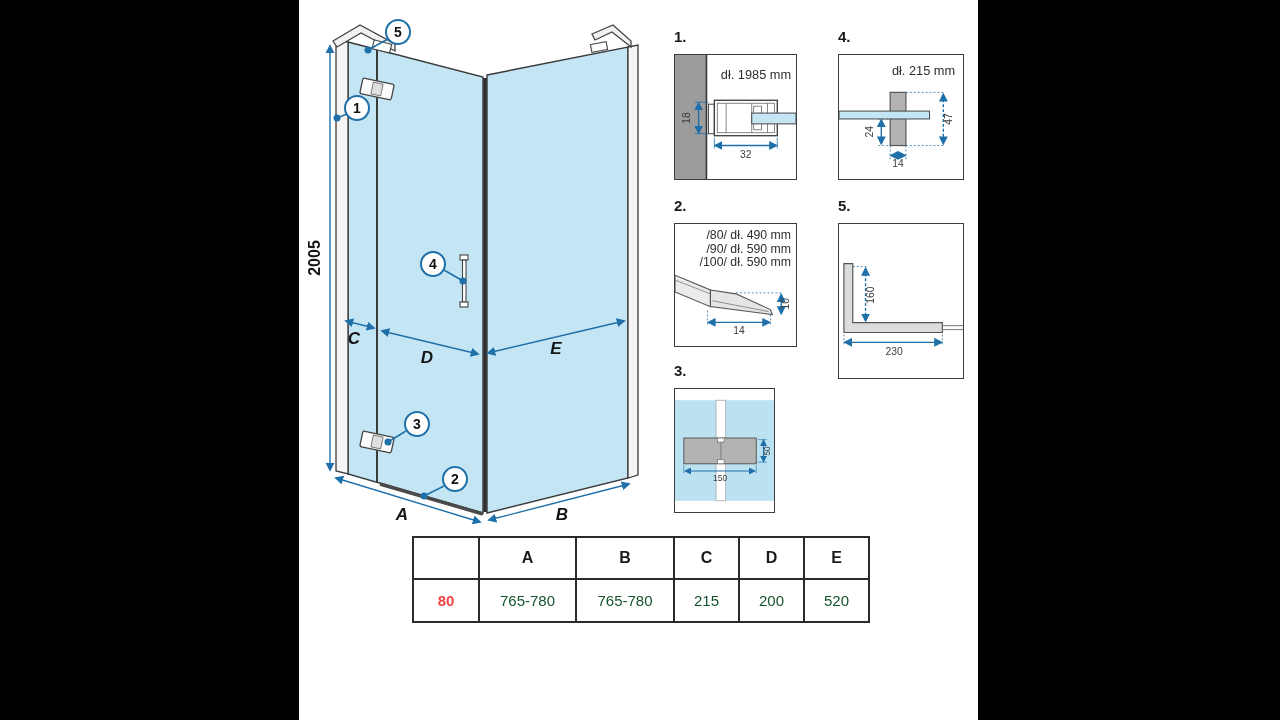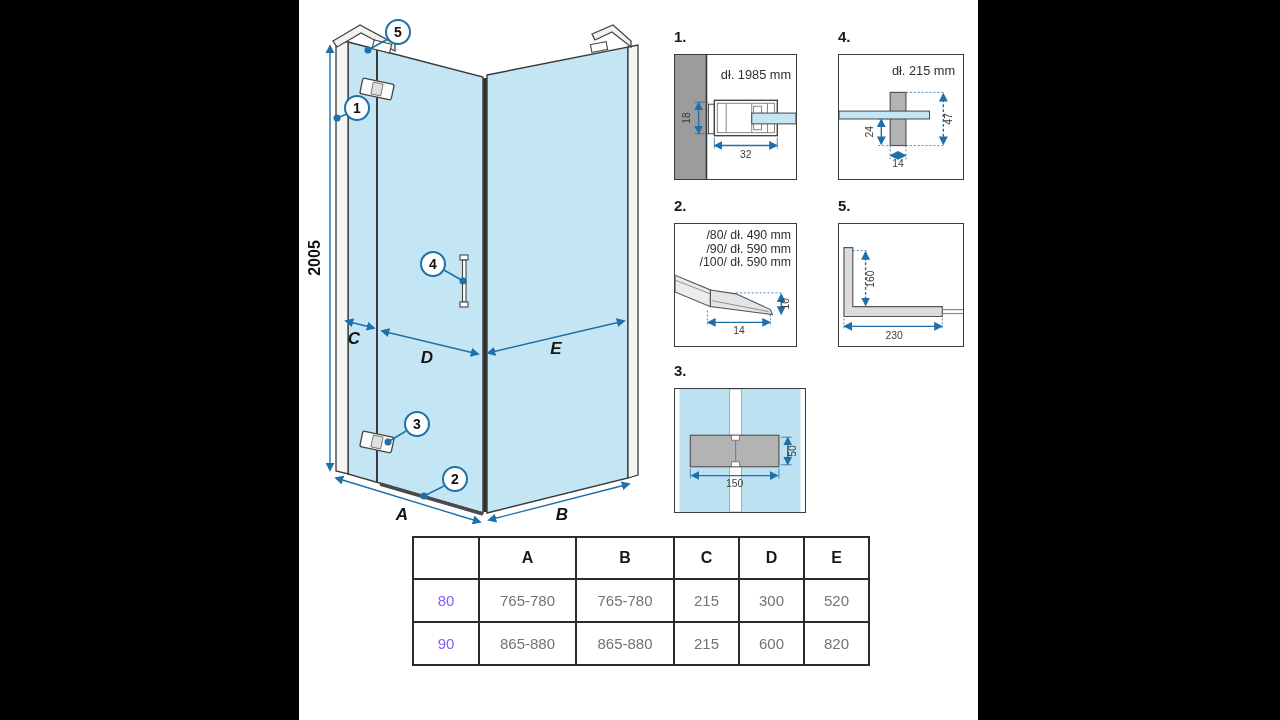--- a/index.html
+++ b/index.html
@@ -16,23 +16,23 @@
   .dtitle2{font-size:12.5px;fill:#2e2e2e;}
   .letter{font-style:italic;font-weight:bold;font-size:17px;fill:#141414;}
   .bigdim{font-weight:bold;font-size:16px;fill:#141414;}
   .callout-num{font-weight:bold;font-size:14px;fill:#111;}
   .dimline{stroke:#1f6fa9;stroke-width:1.4;fill:none;}
   .ext{stroke:#1f6fa9;stroke-width:0.8;fill:none;}
   .extdot{stroke:#1f6fa9;stroke-width:0.8;fill:none;stroke-dasharray:2 2;}
   .leader{stroke:#1f6fa9;stroke-width:1.5;fill:none;}
   table.spec{border-collapse:collapse;table-layout:fixed;width:456px;background:#fff;}
   table.spec td,table.spec th{border:2px solid #2b2b2b;text-align:center;vertical-align:middle;
-      padding:0;font-size:15px;color:#737373;height:43px;box-sizing:border-box;}
+      padding:0;font-size:15px;color:#14532d;height:43px;box-sizing:border-box;}
   table.spec th{font-weight:bold;font-size:16px;color:#1a1a1a;height:42px;}
-  table.spec td.rowhead{font-weight:normal;color:#8b5cf6;}
+  table.spec td.rowhead{font-weight:bold;color:#ef4444;}
 </style>
 </head>
 <body>
 
 <div class="canvas">
   <div class="content">
 
     <svg width="0" height="0" style="position:absolute">
       <defs>
         <marker id="arw" viewBox="0 0 10 10" refX="8" refY="5" markerWidth="6.5" markerHeight="6.5" orient="auto-start-reverse">
@@ -183,37 +183,37 @@
       <text class="dim" x="116" y="81" text-anchor="middle" transform="rotate(-90 116 81)">10</text>
       <line class="dimline" x1="34" y1="100" x2="96" y2="100" marker-start="url(#arw)" marker-end="url(#arw)"></line>
       <text class="dim" x="65" y="112" text-anchor="middle">14</text>
       <text class="dtitle2" x="118" y="15" text-anchor="end">/80/ dł. 490 mm</text>
       <text class="dtitle2" x="118" y="29" text-anchor="end">/90/ dł. 590 mm</text>
       <text class="dtitle2" x="118" y="43" text-anchor="end">/100/ dł. 590 mm</text>
     </svg>
   </div>
 
   <div class="detail-label" style="left:838px;top:197px">5.</div>
-  <div class="detail-box" style="left:838px;top:223px;width:126px;height:124px">
+  <div class="detail-box" style="left:838px;top:223px;width:126px;height:156px">
     <svg viewBox="0 0 126 124">
       <polygon points="5,24 14,24 14,84 105,84 105,94 5,94" fill="#dcdcdc" stroke="#555" stroke-width="1.2"></polygon>
       <line x1="105" y1="87" x2="126" y2="87" stroke="#888" stroke-width="1.2"></line>
       <line x1="105" y1="91" x2="126" y2="91" stroke="#888" stroke-width="1.2"></line>
       <line class="extdot" x1="14" y1="27" x2="30" y2="27"></line>
       <line class="dimline" x1="27" y1="29" x2="27" y2="82" stroke-dasharray="3 2" marker-start="url(#arw)" marker-end="url(#arw)"></line>
       <text class="dim" x="36" y="56" text-anchor="middle" transform="rotate(-90 36 56)">160</text>
       <line class="extdot" x1="5" y1="96" x2="5" y2="106"></line>
         <line class="extdot" x1="105" y1="96" x2="105" y2="106"></line>
       <line class="dimline" x1="6" y1="104" x2="104" y2="104" marker-start="url(#arw)" marker-end="url(#arw)"></line>
       <text class="dim" x="56" y="117" text-anchor="middle">230</text>
     </svg>
   </div>
 
   <div class="detail-label" style="left:674px;top:362px">3.</div>
-  <div class="detail-box" style="left:674px;top:388px;width:132px;height:125px">
+  <div class="detail-box" style="left:674px;top:388px;width:101px;height:125px">
     <svg viewBox="0 0 123 125">
       <rect x="0" y="0" width="123" height="125" fill="#bce1f1"></rect>
       <rect x="51" y="0" width="12" height="125" fill="#fff" stroke="#999" stroke-width="0.8"></rect>
       <rect x="11" y="47" width="90" height="32" fill="#b3b3b3" stroke="#555" stroke-width="1.2"></rect>
       <rect x="53" y="47" width="8" height="5" fill="#fff" stroke="#666" stroke-width="0.8"></rect>
       <rect x="53" y="74" width="8" height="5" fill="#fff" stroke="#666" stroke-width="0.8"></rect>
       <line x1="57" y1="52" x2="57" y2="74" stroke="#808080" stroke-width="1.2"></line>
       <line class="ext" x1="11" y1="81" x2="11" y2="91"></line>
         <line class="ext" x1="101" y1="81" x2="101" y2="91"></line>
       <line class="dimline" x1="13" y1="88" x2="99" y2="88" marker-start="url(#arw)" marker-end="url(#arw)"></line>
@@ -241,26 +241,18 @@
       <th>B</th>
       <th>C</th>
       <th>D</th>
       <th>E</th>
     </tr>
     <tr>
       <td class="rowhead">80</td>
       <td>765-780</td>
       <td>765-780</td>
       <td>215</td>
-      <td>300</td>
+      <td>200</td>
       <td>520</td>
-    </tr>
-    <tr>
-      <td class="rowhead">90</td>
-      <td>865-880</td>
-      <td>865-880</td>
-      <td>215</td>
-      <td>600</td>
-      <td>820</td>
     </tr>
   </tbody>
     </table>
 </div>
 
 </body></html>

